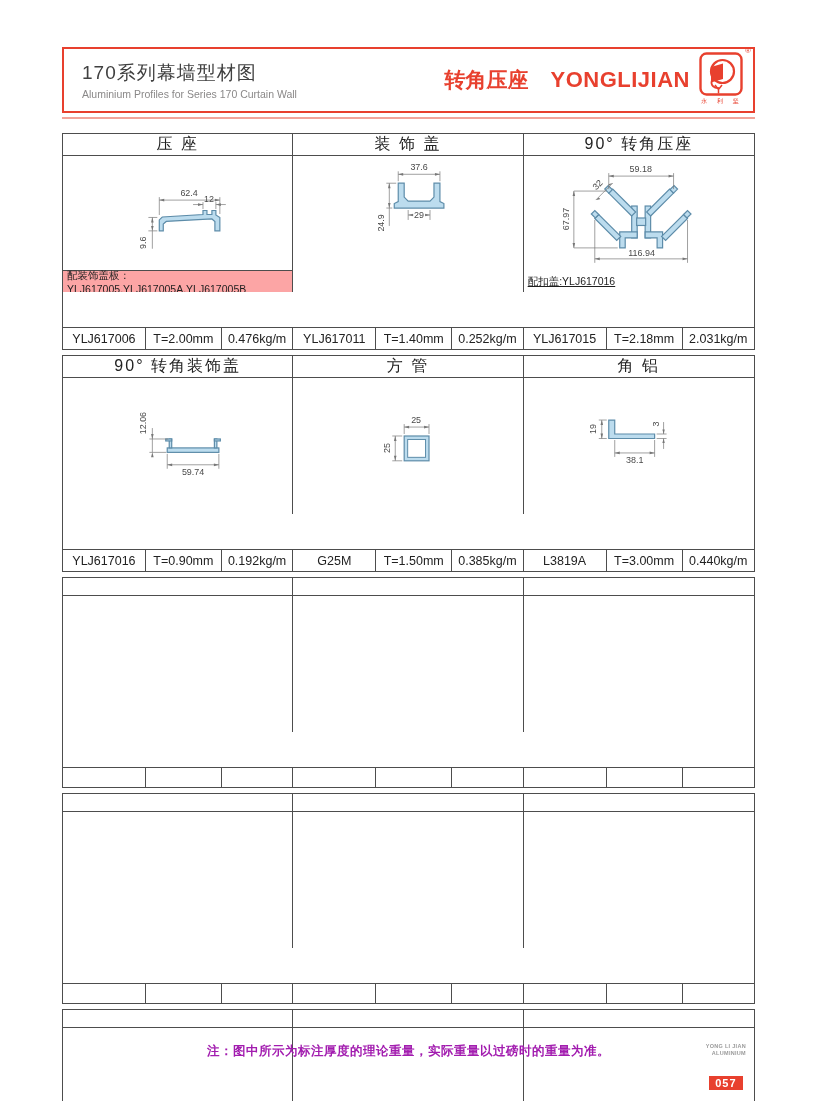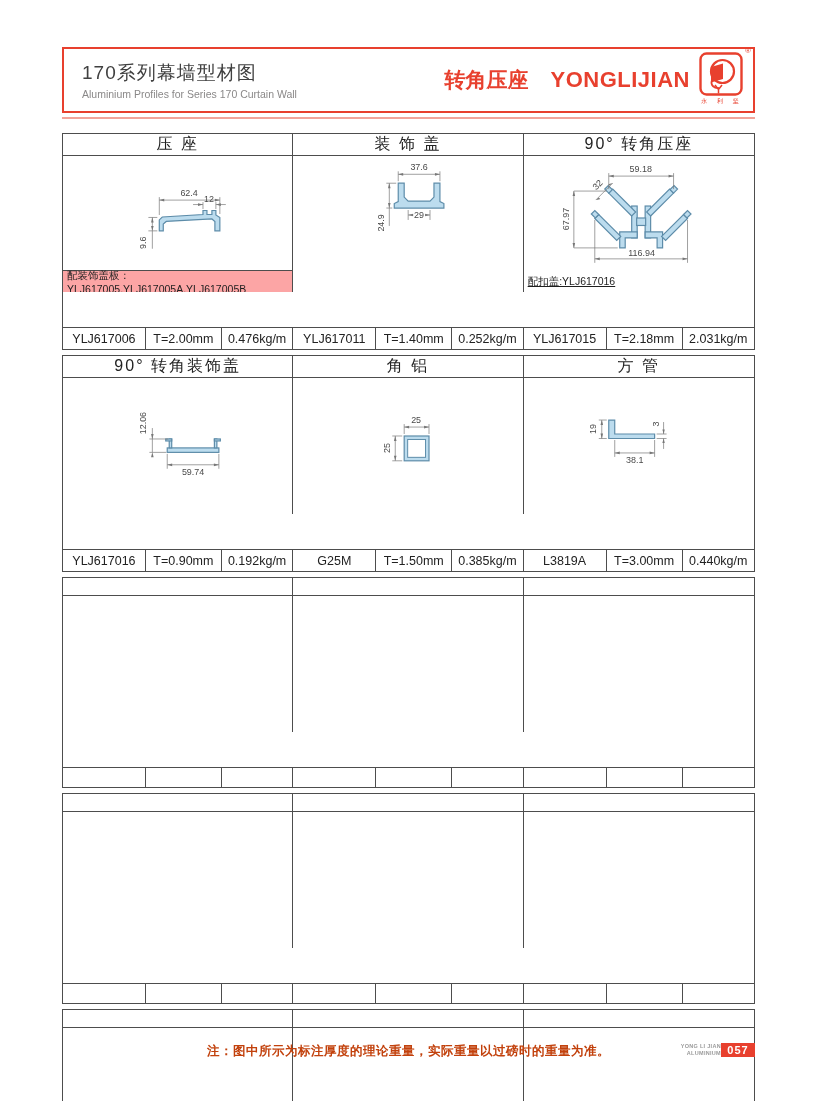--- a/index.html
+++ b/index.html
@@ -56,22 +56,22 @@
 
   .drawing{position:absolute;left:0;top:0;width:100%;height:114px;}
   .pf{fill:var(--pf-fill);stroke:var(--pf-stroke);stroke-width:1.2;stroke-linejoin:miter;}
   .pf-in{fill:#fff;stroke:var(--pf-stroke);stroke-width:1;}
   .dim{stroke:var(--dim);stroke-width:0.7;fill:none;}
   .arr{fill:var(--dim);stroke:none;}
   .dim-t{font-size:9px;fill:#4a4a4a;text-anchor:middle;font-family:"Liberation Sans",sans-serif;}
 
   
   .footer{position:absolute;left:62px;top:1042px;width:693px;height:18px;}
-  .footer-note{text-align:center;font-size:12.5px;font-weight:bold;color:#c2410c;letter-spacing:0.5px;line-height:18px;}
-  .footer-brand{position:absolute;right:0;top:1px;display:flex;align-items:center;gap:0;}
+  .footer-note{text-align:center;font-size:12.5px;font-weight:bold;color:#a21caf;letter-spacing:0.5px;line-height:18px;}
+  .footer-brand{position:absolute;right:9px;top:1px;display:flex;align-items:center;gap:20px;flex-direction:column;}
   .fb-text{text-align:right;color:#9a9a9a;font-size:5.5px;line-height:1.2;font-weight:bold;letter-spacing:0.3px;}
   .page-badge{background:var(--red);color:#fff;font-weight:bold;font-size:11px;width:34px;height:14px;
     display:flex;align-items:center;justify-content:center;letter-spacing:1px;}
 </style>
 </head>
 <body>
 
 <div class="page">
 
   <div class="header-box">
@@ -190,22 +190,22 @@
           <div>YLJ617015</div>
           <div>T=2.18mm</div>
           <div>2.031kg/m</div>
         </div>
       </div>
     </div>
 
     <div class="block">
       <div class="row hdr">
         <div>90° 转角装饰盖</div>
+        <div>方 管</div>
         <div>角 铝</div>
-        <div>方 管</div>
       </div>
       <div class="row body">
         <div class="bcell">
           <svg class="drawing" viewBox="0 0 231 114">
             <rect class="pf" x="105" y="70" width="52" height="4.5"></rect>
             <rect class="pf" x="107" y="61" width="2.5" height="9"></rect>
             <rect class="pf" x="103.5" y="61" width="6" height="2"></rect>
             <rect class="pf" x="152.5" y="61" width="2.5" height="9"></rect>
             <rect class="pf" x="152.5" y="61" width="6" height="2"></rect>
             <path class="dim" d="M106,61 H87 M104,74.5 H87 M90,61 V74.5 M90,50 V61"></path>

